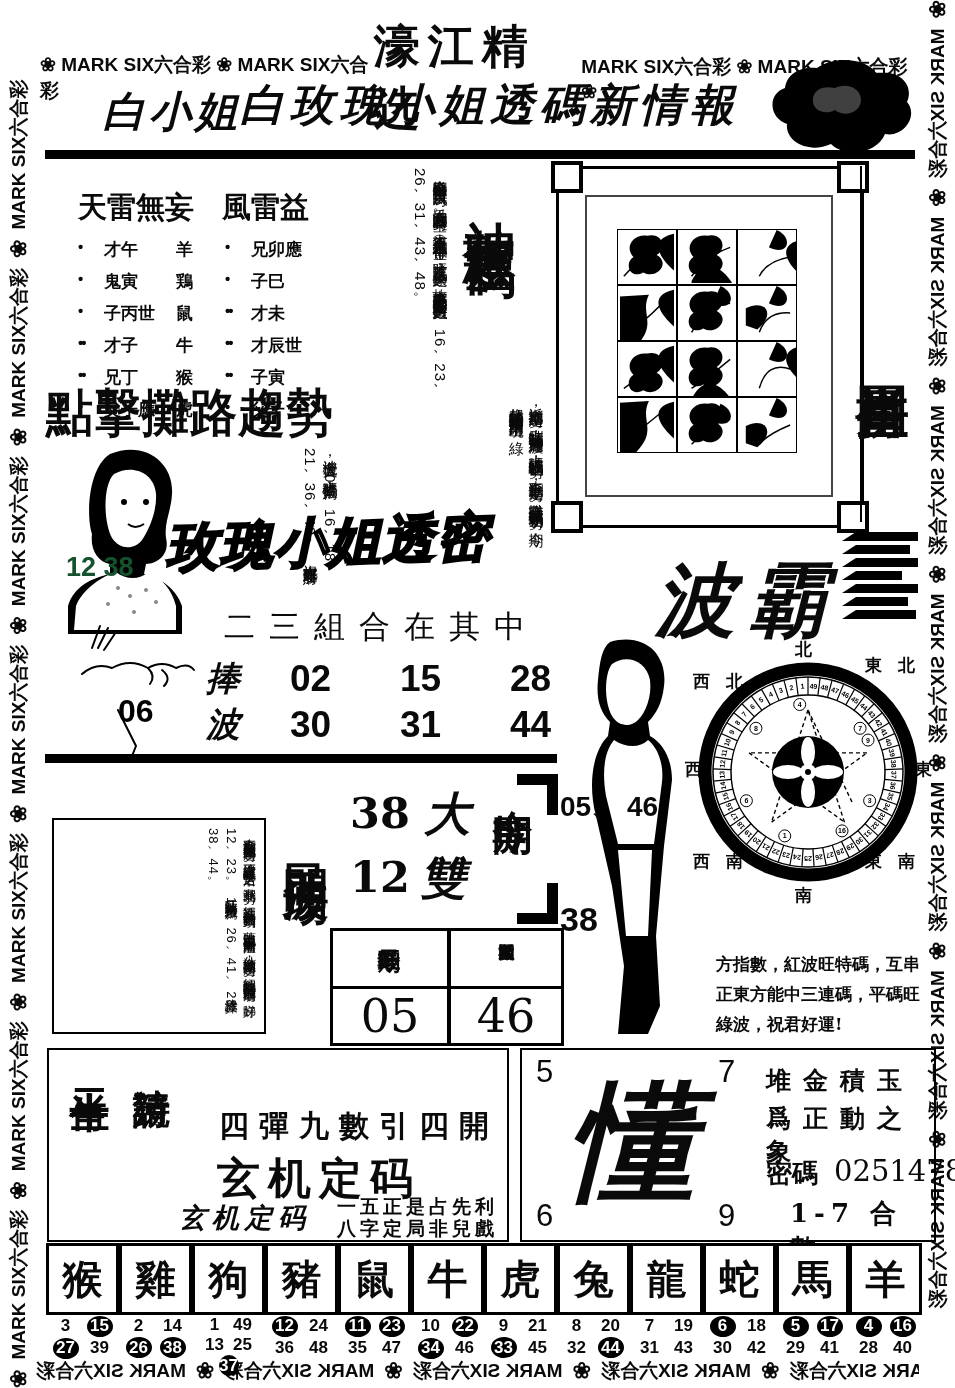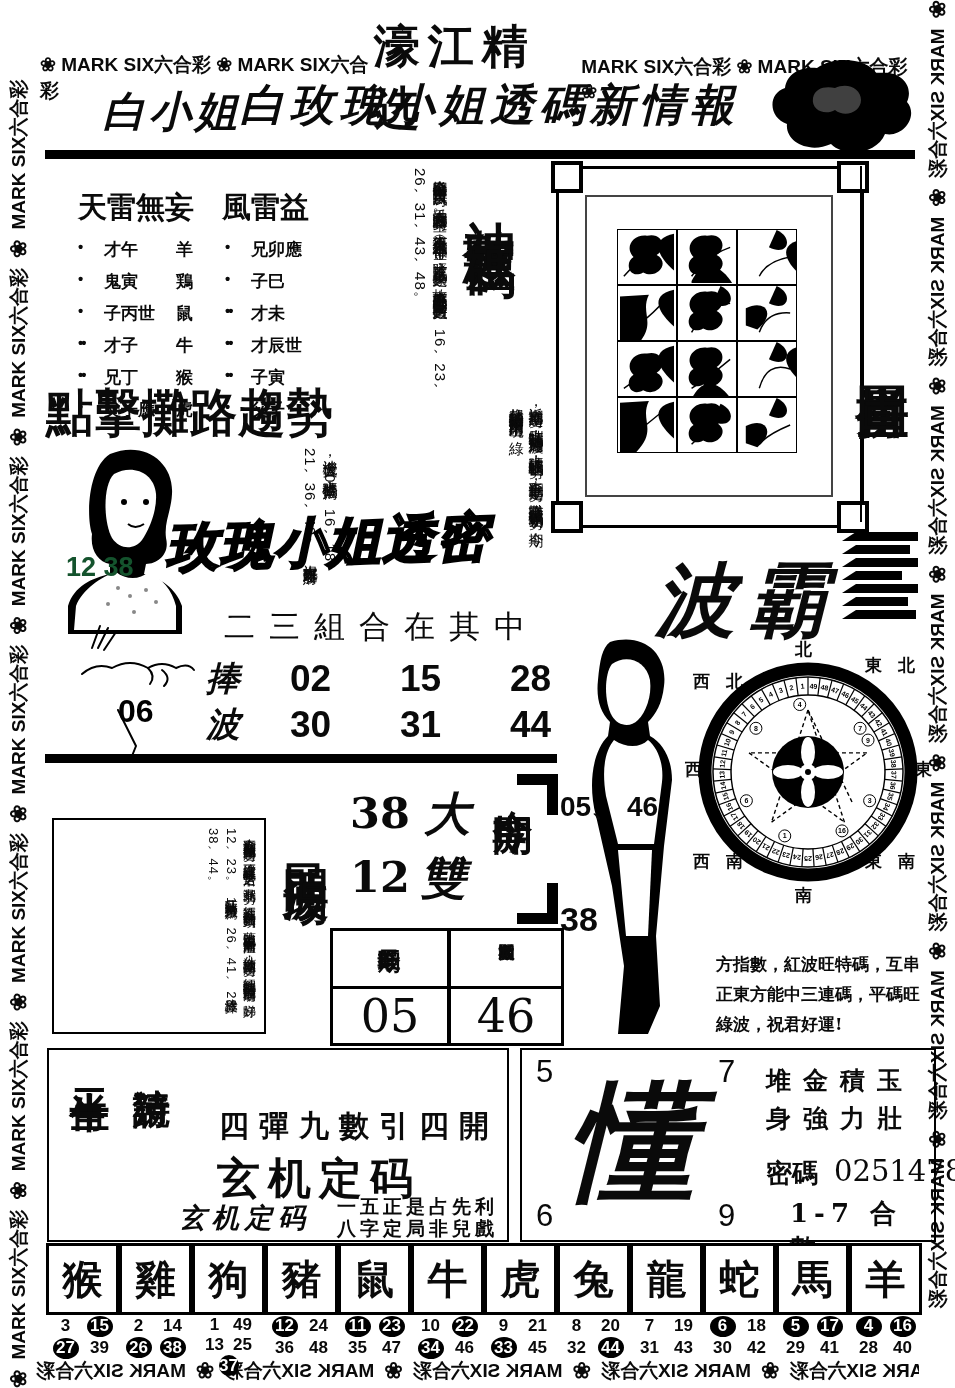--- a/index.html
+++ b/index.html
@@ -579,21 +579,21 @@
     <div class="abs serif" style="left:288px;top:166px;font-size:19px;font-weight:bold;letter-spacing:4px">八字定局非兒戲</div>
   </div>
 
   <div class="bbox abs" style="left:520px;top:1048px;width:412px;height:190px">
     <span class="abs" style="left:14px;top:4px;font-size:31px">5</span>
     <span class="abs" style="left:196px;top:4px;font-size:31px">7</span>
     <span class="abs" style="left:14px;top:148px;font-size:31px">6</span>
     <span class="abs" style="left:196px;top:148px;font-size:31px">9</span>
     <span class="abs serif" style="left:46px;top:8px;font-size:128px;font-weight:900;font-style:italic;line-height:1.3">懂</span>
     <span class="abs serif" style="left:244px;top:14px;font-size:25px;font-weight:900;letter-spacing:12px">堆金積玉</span>
-    <span class="abs serif" style="left:244px;top:52px;font-size:25px;font-weight:900;letter-spacing:12px">身強力壯</span>
+    <span class="abs serif" style="left:244px;top:52px;font-size:25px;font-weight:900;letter-spacing:12px">爲正動之象</span>
     <span class="abs serif" style="left:244px;top:106px;font-size:26px;font-weight:900">密碼</span>
     <span class="abs serif" style="left:312px;top:104px;font-size:29px">0251478</span>
     <span class="abs serif" style="left:268px;top:146px;font-size:26px;font-weight:bold;letter-spacing:6px">1-7 合數</span>
   </div>
 
   <div id="zstrip" class="abs" style="left:46px;top:1243px;width:878px;height:112px">
       <div class="z-cell">
         <div class="z-img">猴</div>
         <div class="z-nums">
           <span class="num">3</span>

